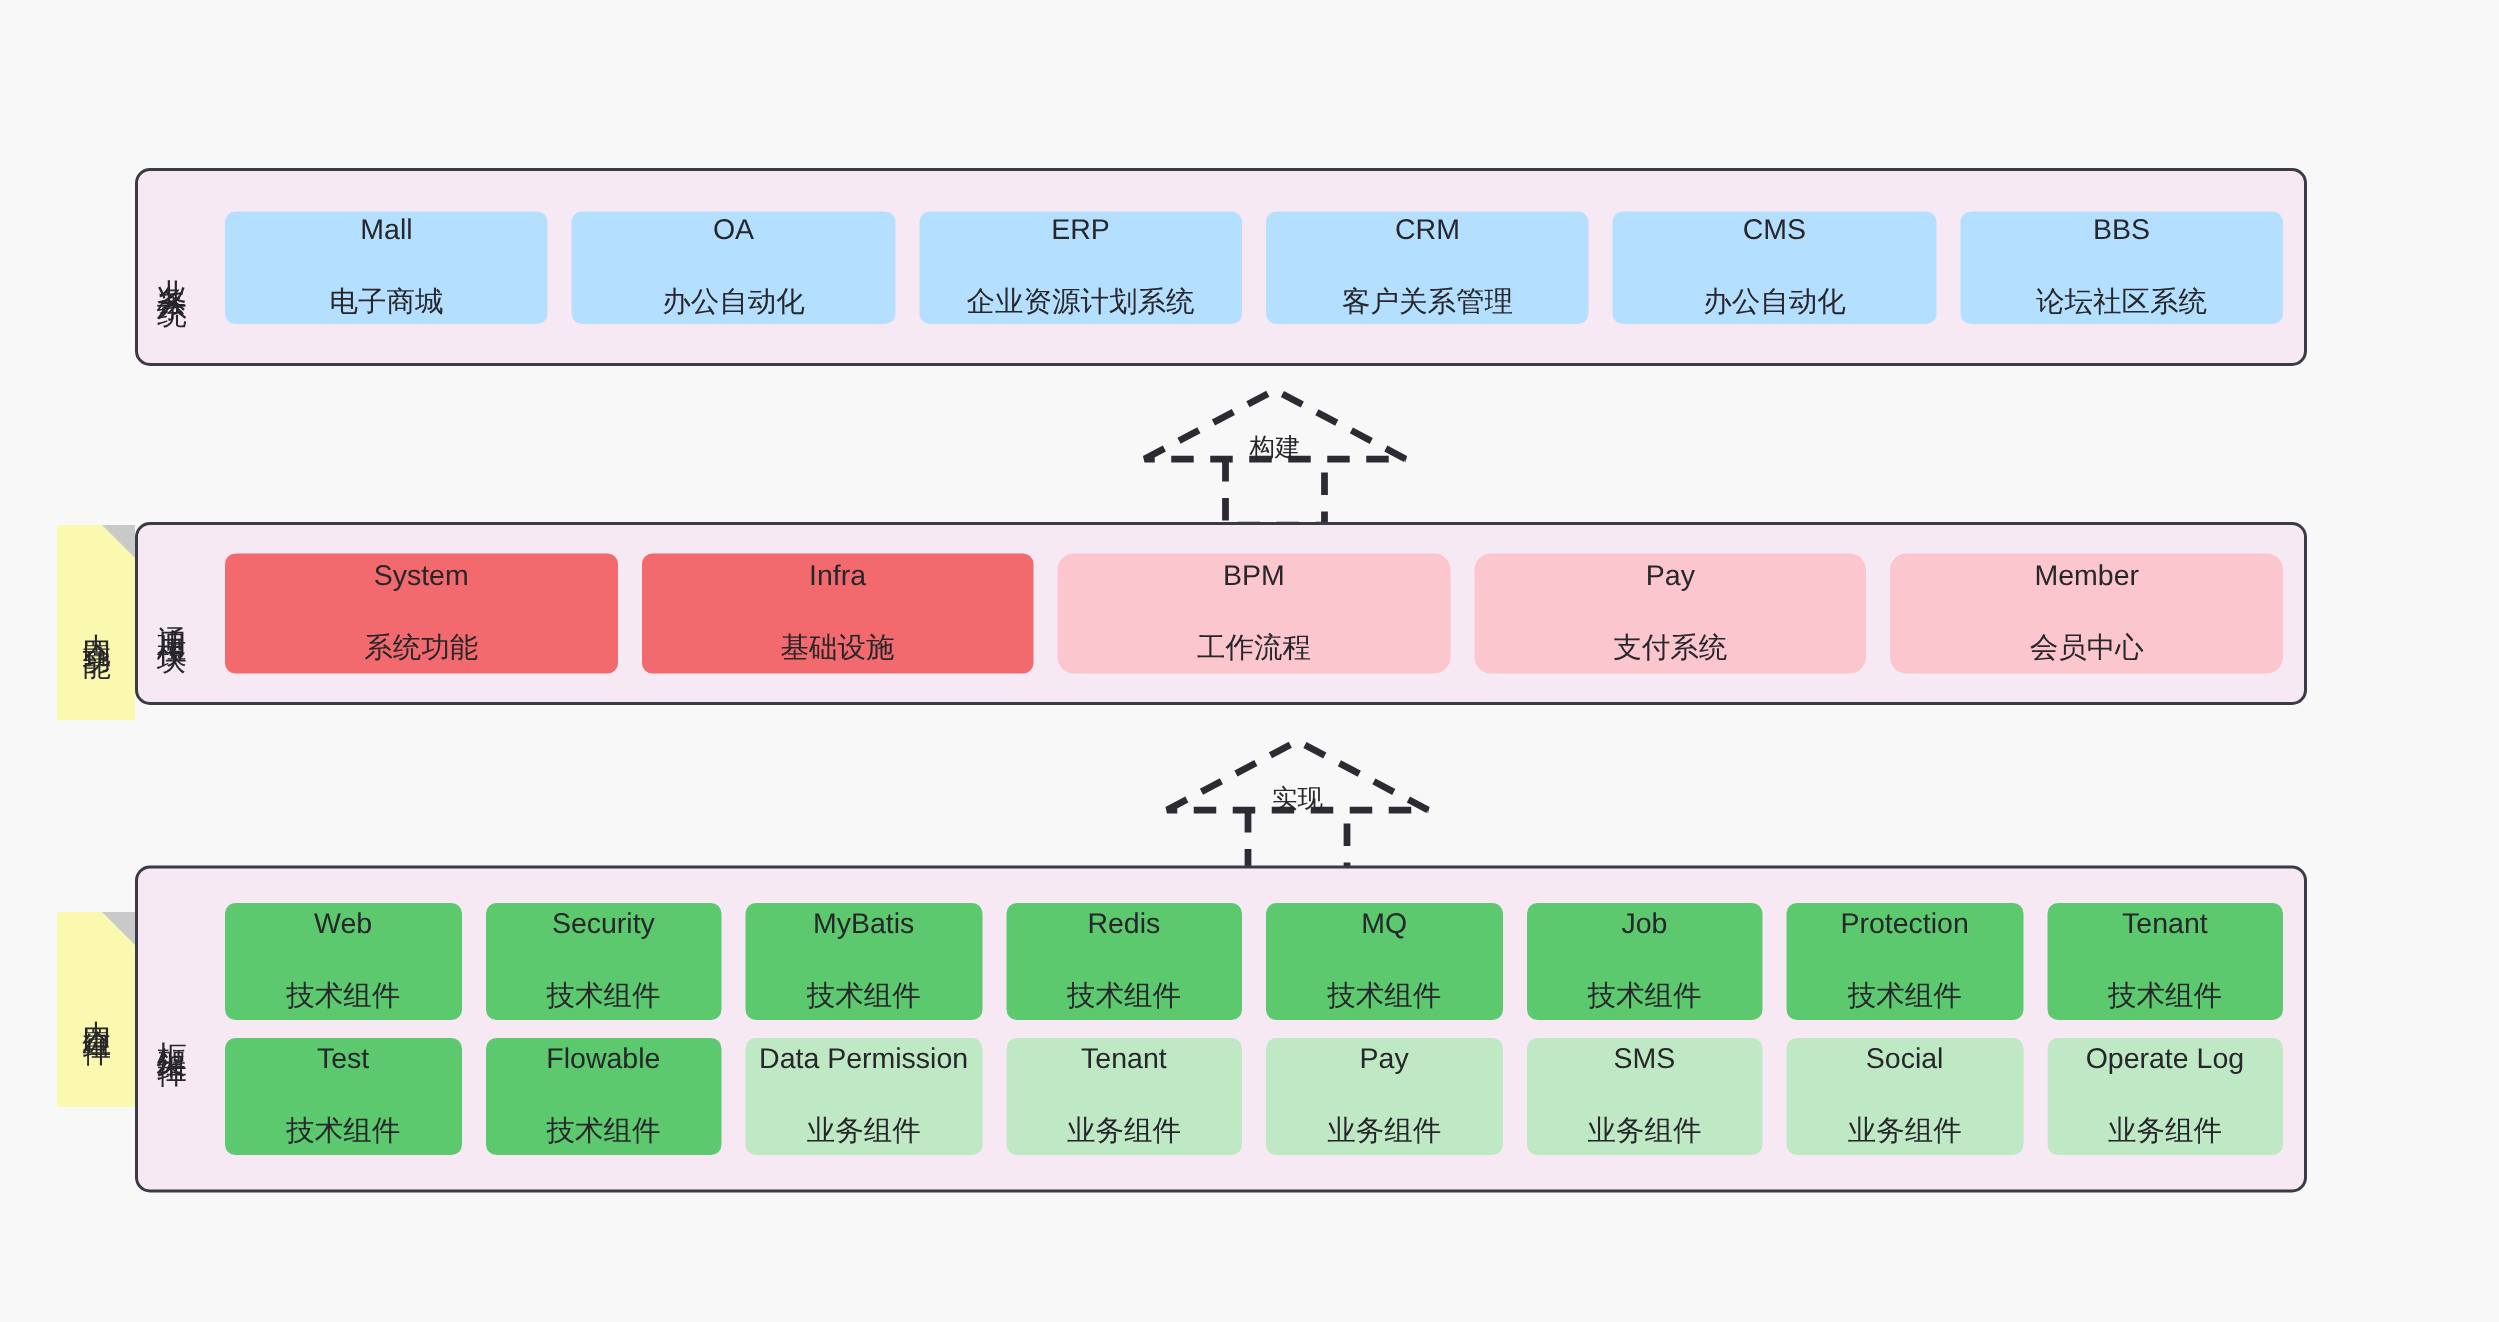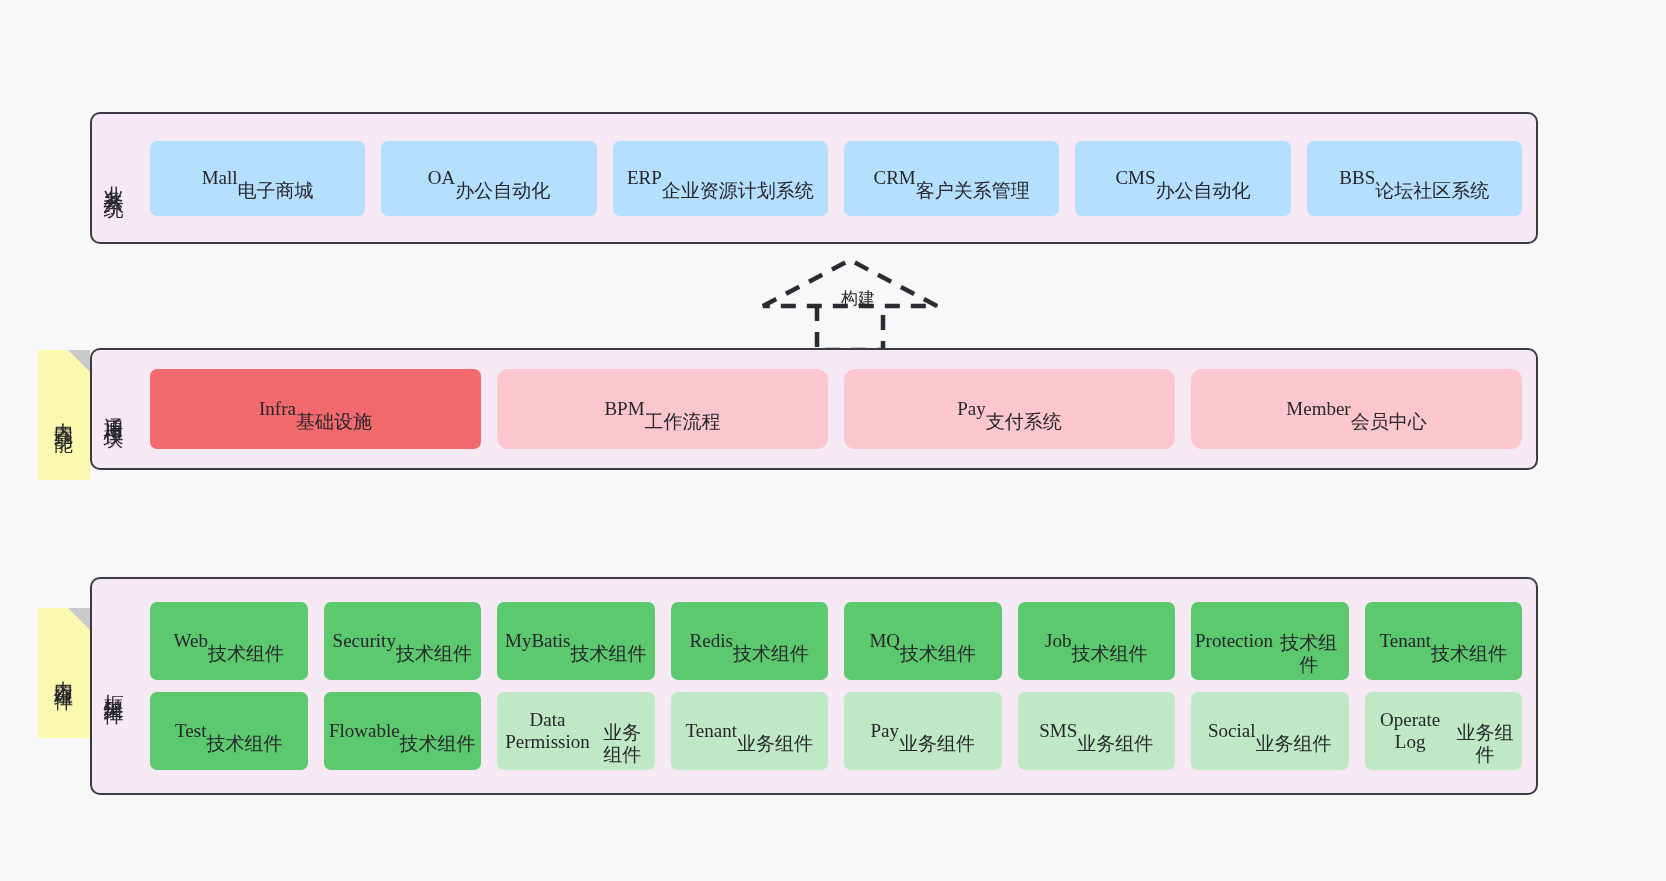--- a/index.html
+++ b/index.html
@@ -46,28 +46,27 @@
   }
   .row {
     display: flex;
     gap: 16px;
     align-items: stretch;
   }
   .card {
     flex: 1 1 0;
     border-radius: 7px;
     display: flex;
-    flex-direction: row;
+    flex-direction: column;
     align-items: center;
     justify-content: center;
     text-align: center;
     line-height: 1.16;
     padding: 6px 4px;
     color: #26262b;
-    font-family: Liberation Serif, serif;
   }
   .card .t1 { font-size: 19px; }
   .card .t2 { font-size: 19px; margin-top: 26px; }
 
   
   #layer-business { left: 90px; top: 112px; width: 1448px; height: 132px; }
   #layer-business .card { height: 75px; }
 
   #layer-common { left: 90px; top: 348px; width: 1448px; height: 122px; }
   #layer-common .card { height: 80px; }
@@ -154,52 +153,63 @@
         </div>
       </div>
     </div>
   </div>
 
   <div class="arrow" id="arrow-build" style="left:755px; top:252px; width:190px; height:100px;">
     <svg width="190" height="100" viewBox="0 0 190 100" xmlns="http://www.w3.org/2000/svg">
       <path d="M 8 54 L 95 8 L 182 54 Z" fill="none" stroke="#2b2b33" stroke-width="4.5" stroke-dasharray="15,11" stroke-linejoin="miter"></path>
       <path d="M 62 54 L 62 98 L 128 98 L 128 54" fill="none" stroke="#2b2b33" stroke-width="4.5" stroke-dasharray="15,11"></path>
     </svg>
-    <span class="label" style="left:70px; top:35px; width:50px; text-align:right;">构建</span>
+    <span class="label" style="left:70px; top:35px; width:50px; text-align:center;">构建</span>
   </div>
 
   <div class="sticky" id="sticky-common">
     <span class="fold"></span>
     <span>内置功能</span>
   </div>
 
   <div class="layer" id="layer-common">
     <div class="layer-title">通用模块</div>
     <div class="layer-body">
       <div class="row">
         <div class="card c-red">
+          <span class="t1">System</span>
+          <span class="t2">系统功能</span>
+        </div>
+        <div class="card c-red">
           <span class="t1">Infra</span>
           <span class="t2">基础设施</span>
         </div>
         <div class="card c-pink">
           <span class="t1">BPM</span>
           <span class="t2">工作流程</span>
         </div>
         <div class="card c-pink">
           <span class="t1">Pay</span>
           <span class="t2">支付系统</span>
         </div>
         <div class="card c-pink">
           <span class="t1">Member</span>
           <span class="t2">会员中心</span>
         </div>
       </div>
     </div>
   </div>
 
+  <div class="arrow" id="arrow-implement" style="left:770px; top:486px; width:190px; height:100px;">
+    <svg width="190" height="100" viewBox="0 0 190 100" xmlns="http://www.w3.org/2000/svg">
+      <path d="M 8 54 L 95 8 L 182 54 Z" fill="none" stroke="#2b2b33" stroke-width="4.5" stroke-dasharray="15,11" stroke-linejoin="miter"></path>
+      <path d="M 62 54 L 62 98 L 128 98 L 128 54" fill="none" stroke="#2b2b33" stroke-width="4.5" stroke-dasharray="15,11"></path>
+    </svg>
+    <span class="label" style="left:70px; top:35px; width:50px; text-align:center;">实现</span>
+  </div>
 
   <div class="sticky" id="sticky-framework">
     <span class="fold"></span>
     <span>内置组件</span>
   </div>
 
   <div class="layer" id="layer-framework">
     <div class="layer-title">框架组件</div>
     <div class="layer-body">
 

